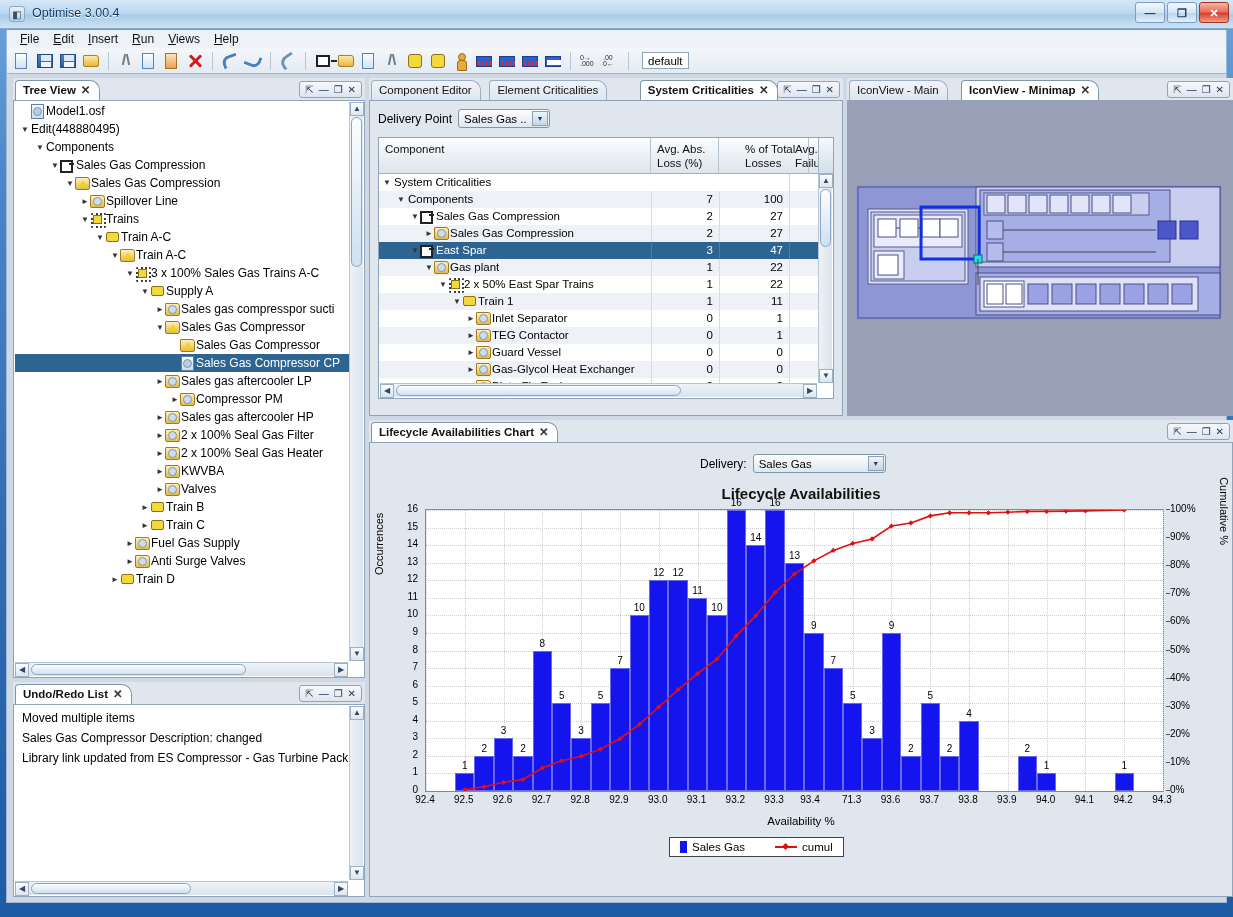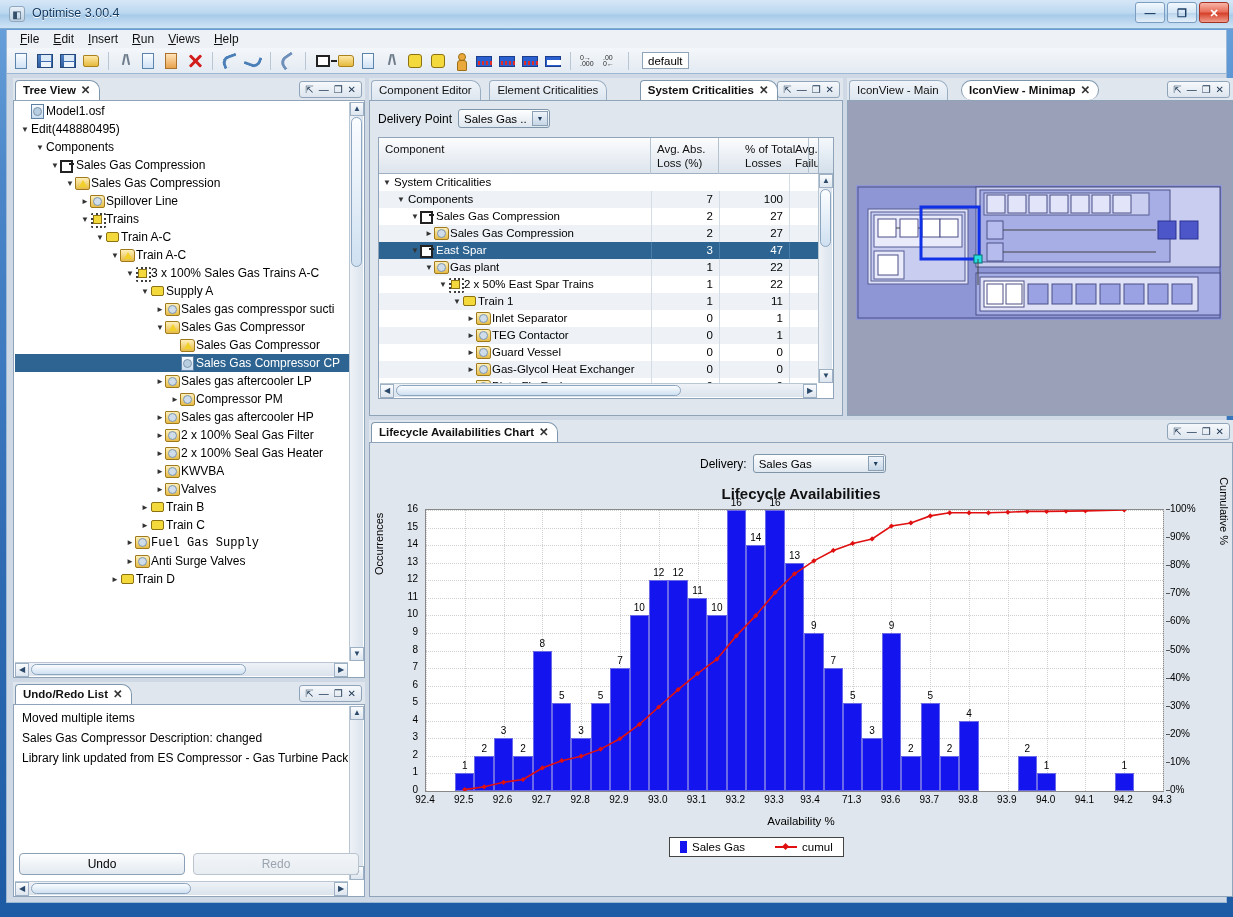--- a/index.html
+++ b/index.html
@@ -385,21 +385,21 @@
             <div class="trow sel" style="padding-left: 156px;"><span class="tw"></span><span class="tic ic-sel"></span><span>Sales Gas Compressor CP</span></div>
             <div class="trow" style="padding-left: 141px;"><span class="tw">►</span><span class="tic ic-fold"></span><span>Sales gas aftercooler LP</span></div>
             <div class="trow" style="padding-left: 156px;"><span class="tw">►</span><span class="tic ic-fold"></span><span>Compressor PM</span></div>
             <div class="trow" style="padding-left: 141px;"><span class="tw">►</span><span class="tic ic-fold"></span><span>Sales gas aftercooler HP</span></div>
             <div class="trow" style="padding-left: 141px;"><span class="tw">►</span><span class="tic ic-fold"></span><span>2 x 100% Seal Gas Filter</span></div>
             <div class="trow" style="padding-left: 141px;"><span class="tw">►</span><span class="tic ic-fold"></span><span>2 x 100% Seal Gas Heater</span></div>
             <div class="trow" style="padding-left: 141px;"><span class="tw">►</span><span class="tic ic-fold"></span><span>KWVBA</span></div>
             <div class="trow" style="padding-left: 141px;"><span class="tw">►</span><span class="tic ic-fold"></span><span>Valves</span></div>
             <div class="trow" style="padding-left: 126px;"><span class="tw">►</span><span class="tic ic-trn"></span><span>Train B</span></div>
             <div class="trow" style="padding-left: 126px;"><span class="tw">►</span><span class="tic ic-trn"></span><span>Train C</span></div>
-            <div class="trow" style="padding-left: 111px; font-family: Liberation Mono, monospace;"><span class="tw">►</span><span class="tic ic-fold"></span><span>Fuel Gas Supply</span></div>
+            <div class="trow" style="padding-left: 111px;"><span class="tw">►</span><span class="tic ic-fold"></span><span>Fuel Gas Supply</span></div>
             <div class="trow" style="padding-left: 111px;"><span class="tw">►</span><span class="tic ic-fold"></span><span>Anti Surge Valves</span></div>
             <div class="trow" style="padding-left: 96px;"><span class="tw">►</span><span class="tic ic-trn"></span><span>Train D</span></div>
           </div>
         <div class="vsb">
           <div class="sbbtn" style="top:0;">▲</div>
           <div class="sbthumb" style="left:1px;top:15px;width:11px;height:150px;"></div>
           <div class="sbbtn" style="bottom:0;">▼</div>
         </div>
         <div class="hsb">
           <div class="sbbtn" style="left:0;">◀</div>
@@ -429,24 +429,20 @@
           </div>
         <div class="hsb">
           <div class="sbbtn" style="left:0;">◀</div>
           <div class="sbthumb" style="top:1px;left:16px;height:11px;width:160px;"></div>
           <div class="sbbtn" style="right:0;">▶</div>
         </div>
         <div class="vsb">
           <div class="sbbtn" style="top:0;">▲</div>
           <div class="sbbtn" style="bottom:0;">▼</div>
         </div>
-      </div>
-      <div class="btnrow">
-        <div class="jbtn">Undo</div>
-        <div class="jbtn disabled">Redo</div>
       </div>
     </div>
 
     <div class="panel" id="critPanel">
       <div class="tabbar" id="critTabs">
         <div class="panelctl">
           <span>⇱</span>
           <span>—</span>
           <span>❐</span>
           <span>✕</span>
@@ -578,21 +574,21 @@
 
     <div class="panel" id="iconPanel">
       <div class="tabbar" id="iconTabs">
         <div class="panelctl">
           <span>⇱</span>
           <span>—</span>
           <span>❐</span>
           <span>✕</span>
         </div>
       <div class="tab" style="left: 2px;"><span>IconView - Main</span></div>
-          <div class="tab active" style="left: 114px; border-radius: 10px;"><span>IconView - Minimap</span><span class="x">✕</span></div>
+          <div class="tab active" style="left: 114px;"><span>IconView - Minimap</span><span class="x">✕</span></div>
         </div>
       <div class="panelbody">
         <svg id="mini" viewBox="0 0 366 135">
           <rect x="0" y="0" width="366" height="135" fill="#8e96d6"></rect>
           <rect x="2" y="2" width="362" height="131" fill="#8e96d6" stroke="#4a4f86"></rect>
 
           <rect x="12" y="24" width="100" height="75" fill="#dfe2f7" stroke="#555b92"></rect>
           <rect x="15" y="27" width="94" height="69" fill="#c9cef0" stroke="#555b92"></rect>
           <rect x="18" y="30" width="88" height="32" fill="#e9ebfb" stroke="#555b92"></rect>
           <rect x="22" y="34" width="18" height="18" fill="#fff" stroke="#4a4f86"></rect>

